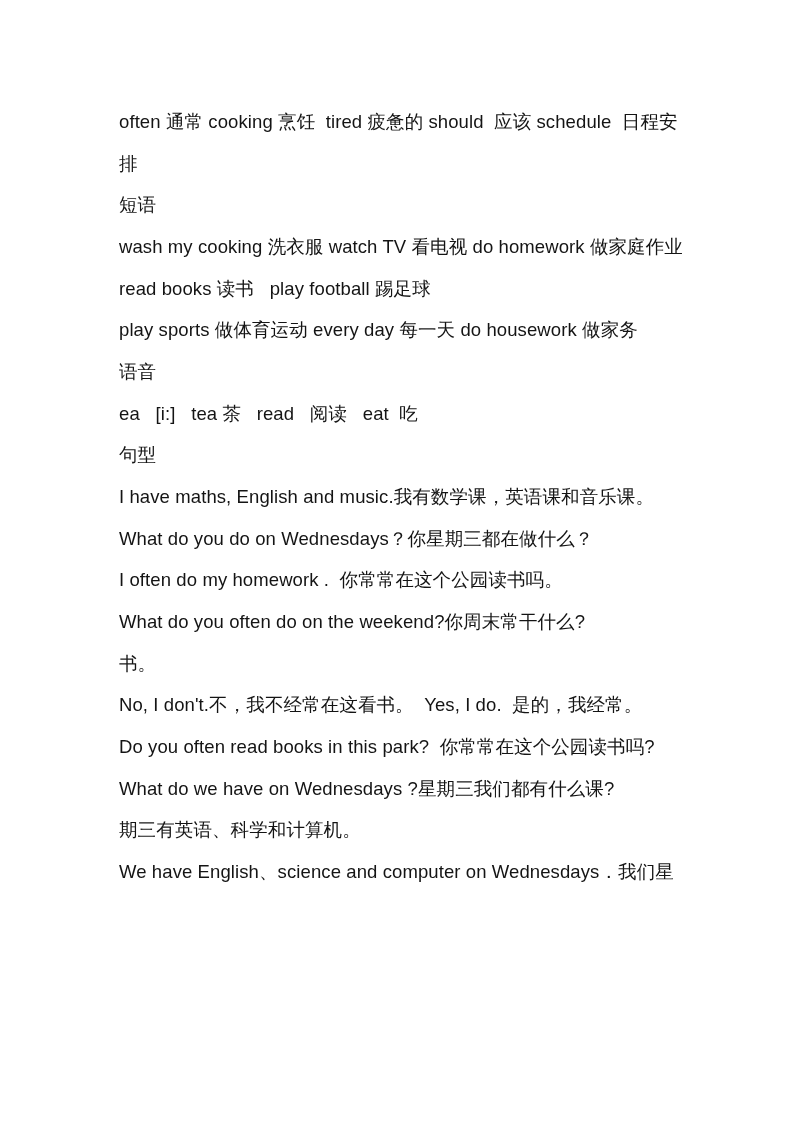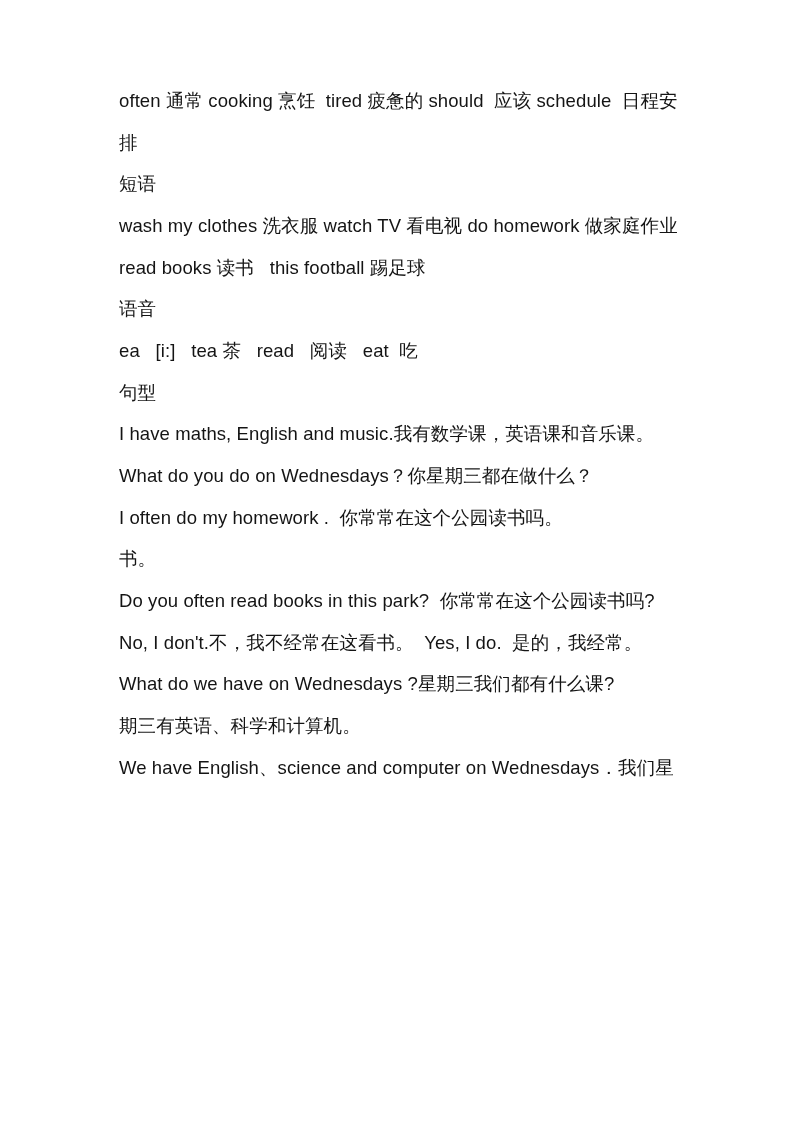--- a/index.html
+++ b/index.html
@@ -12,44 +12,46 @@
     height: 1122px;
     background: var(--bg);
     font-family: "Liberation Sans", "DejaVu Sans", sans-serif;
     color: var(--fg);
     overflow: hidden;
   }
   .page {
     width: 793px;
     height: 1122px;
     background: var(--bg);
-    padding: 80px 112px 0 119px;
+    padding: 101px 112px 0 119px;
   }
   .line {
     font-size: 18.5px;
     line-height: 41.66px;
     height: 41.66px;
     white-space: pre;
     letter-spacing: 0.1px;
   }
 </style>
 </head>
 <body>
 
 <div class="page">
   <div class="line">often 通常 cooking 烹饪  tired 疲惫的 should  应该 schedule  日程安</div>
   <div class="line">排</div>
   <div class="line">短语</div>
-  <div class="line">wash my clothes 洗衣服 watch TV 看电视 do homework 做家庭作业</div>
-  <div class="line">read books 读书   this football 踢足球</div>
+  <div class="line">wash my cooking 洗衣服 watch TV 看电视 do homework 做家庭作业</div>
+  <div class="line">read books 读书   play football 踢足球</div>
+  <div class="line">play sports 做体育运动 every day 每一天 do housework 做家务</div>
   <div class="line">语音</div>
   <div class="line">ea   [i:]   tea 茶   read   阅读   eat  吃</div>
   <div class="line">句型</div>
   <div class="line">I have maths, English and music.我有数学课，英语课和音乐课。</div>
   <div class="line">What do you do on Wednesdays？你星期三都在做什么？</div>
   <div class="line">I often do my homework .  你常常在这个公园读书吗。</div>
+  <div class="line">What do you often do on the weekend?你周末常干什么?</div>
   <div class="line">书。</div>
+  <div class="line">No, I don't.不，我不经常在这看书。  Yes, I do.  是的，我经常。</div>
   <div class="line">Do you often read books in this park?  你常常在这个公园读书吗?</div>
-  <div class="line">No, I don't.不，我不经常在这看书。  Yes, I do.  是的，我经常。</div>
   <div class="line">What do we have on Wednesdays ?星期三我们都有什么课?</div>
   <div class="line">期三有英语、科学和计算机。</div>
   <div class="line">We have English、science and computer on Wednesdays．我们星</div>
 </div>
 
 </body></html>

